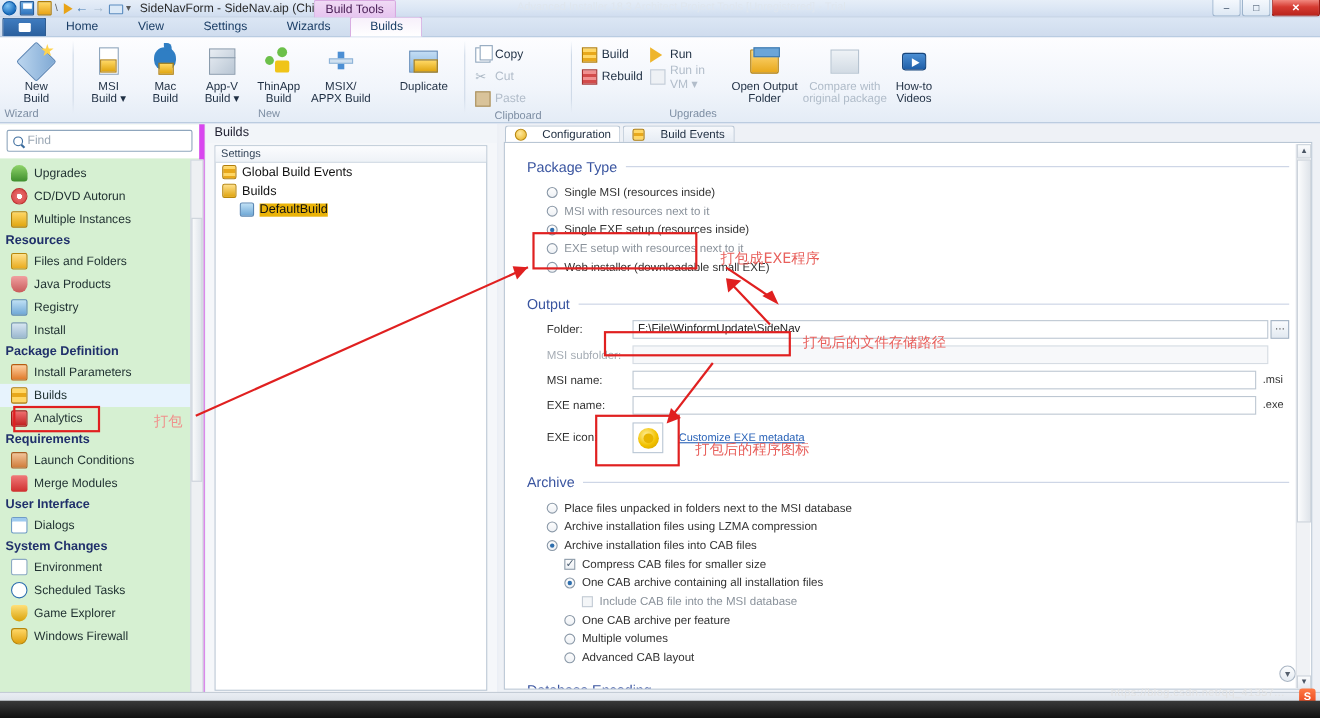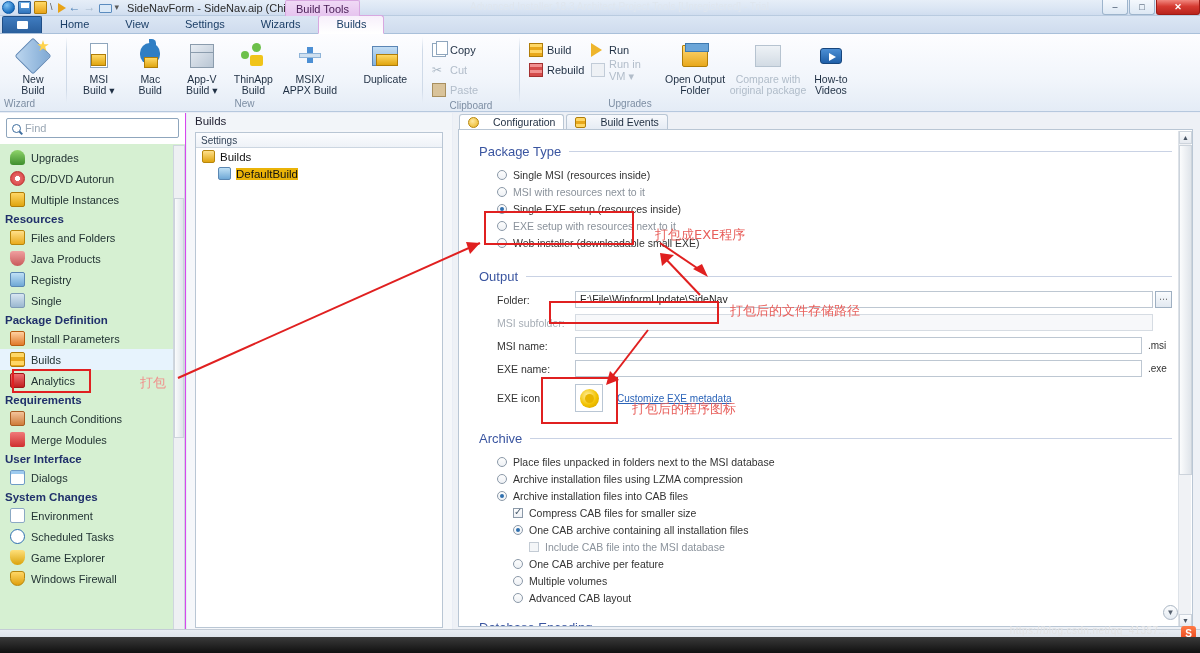--- a/index.html
+++ b/index.html
@@ -140,21 +140,21 @@
   .sm-cut { color:#a9b6c3; font-size:12px; line-height:14px; }
   .sm-paste { background:#d9c39a; border:1px solid #a88f5e;}
   .sm-build { background: repeating-linear-gradient(#ffd766 0 3px,#e8a81b 3px 6px); border:1px solid #b07d08;}
   .sm-rebuild{ background: repeating-linear-gradient(#f09090 0 3px,#d34b4b 3px 6px); border:1px solid #a33030;}
   .sm-run { width:0;height:0;border-left:11px solid #eeb52c;border-top:7px solid transparent;border-bottom:7px solid transparent; }
   .sm-vm { background:#eef1f5; border:1px solid #c2ccd8; }
 
   
   .sidebar {
     position: absolute; left: 0; top: 113px; width: 186px; height: 520px;
-    background: #d6f0d2; border-right: 1px solid #d946ef;
+    background: #d6f0d2; border-right: 5px solid #d946ef;
   }
   .findwrap { background: #fff; padding: 5px 6px 6px 6px; }
   .findbox {
     display: flex; align-items: center; gap: 4px;
     height: 20px; border: 1px solid #8fa6bd; background: #fff; padding: 0 5px; border-radius: 2px;
   }
   .findbox .ph { color: #9aa7b4; font-size: 11px; }
   .maglass { width: 9px; height: 9px; border: 1.5px solid #3d6d9e; border-radius: 50%; position: relative; flex:none;}
   .maglass::after { content:""; position:absolute; right:-3px; bottom:-2px; width:4px; height:1.5px; background:#3d6d9e; transform:rotate(45deg);}
   .navlist { padding-top: 3px; height: 492px; overflow: hidden; }
@@ -445,21 +445,21 @@
       <div class="navitem">
         <span class="navicon" style="background:linear-gradient(#f0a0a0,#c85a5a);border-radius:3px 3px 50% 50%"></span>
         <span>Java Products</span>
       </div>
       <div class="navitem">
         <span class="navicon" style="background:linear-gradient(#bfe0f5,#6fa8d6);border:1px solid #5a87b3"></span>
         <span>Registry</span>
       </div>
       <div class="navitem">
         <span class="navicon" style="background:linear-gradient(#d8e6f2,#9bb8d0);border:1px solid #7e9bb6"></span>
-        <span>Single</span>
+        <span>Install</span>
       </div>
       <div class="navhead">Package Definition</div>
       <div class="navitem">
         <span class="navicon" style="background:linear-gradient(#ffd0a0,#e07a2a);border:1px solid #b85c10"></span>
         <span>Install Parameters</span>
       </div>
       <div class="navitem sel">
         <span class="navicon" style="background:repeating-linear-gradient(#ffd766 0 4px,#e8a81b 4px 8px);border:1px solid #b07d08"></span>
         <span>Builds</span>
       </div>
@@ -503,20 +503,24 @@
     <div class="mini-sb" style="left:173px; top:32px; height:488px;">
       <div class="t" style="top:52px;height:240px"></div>
     </div>
   </div>
 
   <div class="treepanel">
     <div class="panelhead">Builds</div>
     <div class="treebox">
       <div class="treecolhdr">Settings</div>
       <div class="treerow">
+        <span class="ticon" style="background:repeating-linear-gradient(#ffd766 0 3px,#e8a81b 3px 6px);border:1px solid #b07d08"></span>
+        <span class="tlabel">Global Build Events</span>
+      </div>
+      <div class="treerow">
         <span class="ticon" style="background:linear-gradient(#ffe08a,#dfa40f);border:1px solid #b8860b"></span>
         <span class="tlabel">Builds</span>
       </div>
       <div class="treerow indent selected">
         <span class="ticon" style="background:linear-gradient(#bfe0f5,#6fa8d6);border:1px solid #5a87b3"></span>
         <span class="tlabel">DefaultBuild</span>
       </div>
     </div>
   </div>
 

